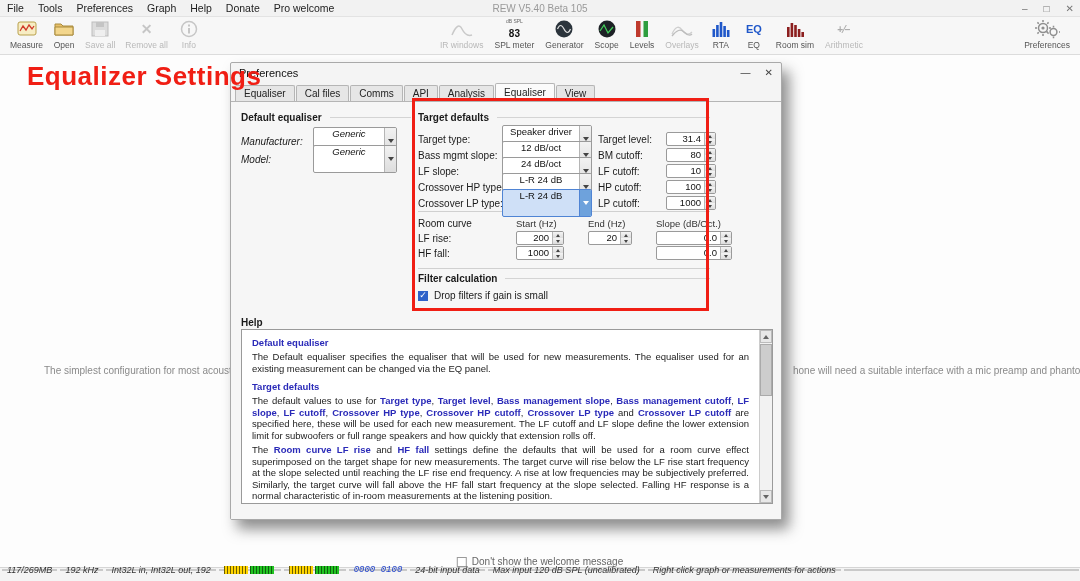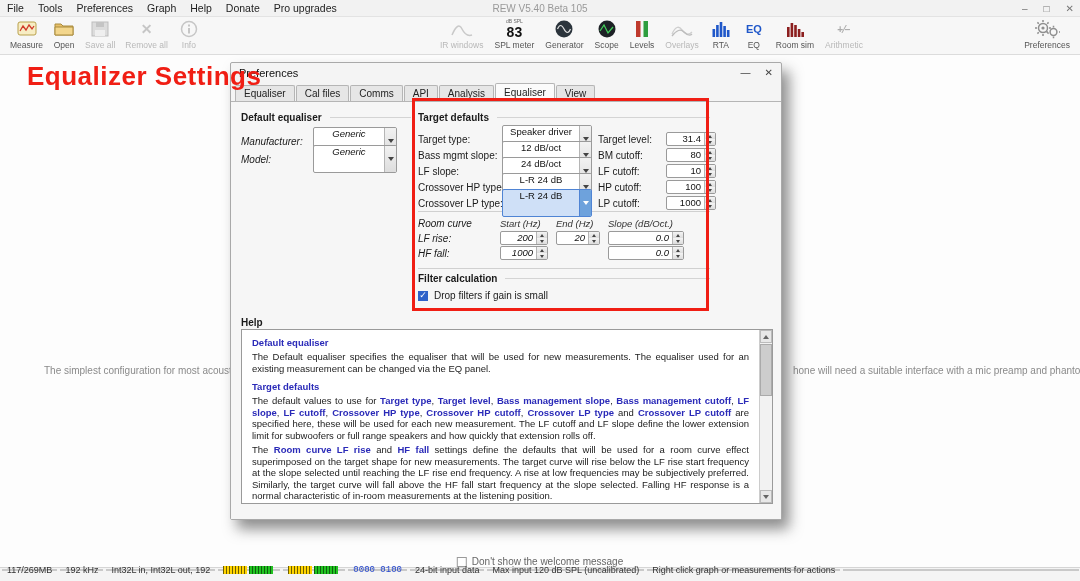--- a/index.html
+++ b/index.html
@@ -17,35 +17,35 @@
   .toolbar { position:absolute; left:0; top:17px; width:1080px; height:38px; background:#f7f7f7; border-bottom:1px solid #dcdcdc; }
   .tool { display:flex; flex-direction:column; align-items:center; justify-content:flex-start; padding:2px 4px 0; min-width:30px; }
   .tool .ticon { height:20px; display:flex; align-items:center; justify-content:center; }
   .tool .tlabel { font-size:8.5px; color:#555; white-space:nowrap; margin-top:1px; }
   .tool.disabled .tlabel { color:#b8b8b8; }
   .tb-left { position:absolute; left:6px; top:0; display:flex; gap:2px; }
   .tb-mid  { position:absolute; left:436px; top:0; display:flex; gap:3px; }
   .tb-pref { position:absolute; right:6px; top:0; }
   .spl-read { text-align:center; line-height:1; }
   .spl-read .units { font-size:5px; color:#666; display:block; }
-  .spl-read .val { font-size:14px; font-weight:bold; color:#111; }
+  .spl-read .val { font-size:10px; font-weight:bold; color:#111; }
   .eq-glyph { font-size:11px; font-weight:bold; color:#1f57c9; }
   .arith-glyph { font-size:10px; color:#ababab; font-weight:bold; }
 
   
   .welcome-frag { position:absolute; top:365px; font-size:10px; color:#8a8a8a; white-space:nowrap; }
   .wf-left { left:44px; }
   .wf-right { left:793px; }
   .welcome-check { position:absolute; top:556px; left:50%; transform:translateX(-50%); display:flex; align-items:center; gap:5px; font-size:10px; color:#666; }
   .cbox { width:10px; height:10px; border:1px solid #9a9a9a; background:#fff; display:inline-flex; align-items:center; justify-content:center; }
   .cbox.checked { background:#2f62c9; border-color:#2f62c9; color:#fff; font-size:9px; line-height:9px; }
 
   
   .statusbar { position:absolute; left:0; bottom:0; width:1080px; height:14px; background:#f4f4f4; border-top:1px solid #d5d5d5; display:flex; align-items:stretch; font-size:9px; color:#333; }
-  .scell { border:1px solid #c9c9c9; margin:1px 1px 14px 2px; padding:0 4px; display:flex; align-items:center; white-space:nowrap; background:#f7f7f7; }
+  .scell { border:1px solid #c9c9c9; margin:1px 1px 14px 2px; padding:0 4px; display:flex; align-items:center; white-space:nowrap; background:#f7f7f7;font-style:italic; }
   .scell.mem { background:linear-gradient(90deg,#dcdcdc 0 44%, #f5f5f5 44%); }
   .scell.hexv { font-family:"Liberation Mono", monospace; color:#2244cc; }
   .scell.fill { flex:1; }
   .ind { height:8px; width:24px; display:inline-block; margin-right:2px; }
   .ind.yellow { background-image:repeating-linear-gradient(90deg, rgba(30,30,0,.65) 0 1px, transparent 1px 3px), linear-gradient(#ffd400,#ffd400); }
   .ind.green  { background-image:repeating-linear-gradient(90deg, rgba(0,30,0,.6) 0 1px, transparent 1px 3px), linear-gradient(#21c321,#21c321); }
 
   
   .dialog { position:absolute; left:230px; top:62px; width:552px; height:458px; background:#f4f4f4; border:1px solid #a9a9a9; border-radius:2px; box-shadow:7px 9px 14px rgba(50,50,50,.55); z-index:10; }
   .dlg-titlebar { height:19px; display:flex; align-items:center; padding:0 8px; font-size:11px; color:#111; }
@@ -55,21 +55,21 @@
   .tab.active { background:#fbfbfb; height:18px; line-height:14px; font-weight:normal; position:relative; z-index:2; }
   .dlg-content { position:absolute; left:0; right:0; top:38px; bottom:0; background:#f6f6f6; border-top:1px solid #b5b5b5; }
 
   .g-title { display:flex; align-items:center; font-size:10px; font-weight:bold; color:#1a1a1a; white-space:nowrap; }
   .g-title::after { content:""; flex:1; border-top:1px solid #d4d4d4; margin-left:8px; }
   .grp-default { position:absolute; left:10px; top:10px; width:170px; }
   .grp-target  { position:absolute; left:187px; top:10px; width:292px; }
 
   .d-row { display:grid; grid-template-columns:64px 84px; column-gap:8px; align-items:center; height:14px; margin-top:4px;font-style:italic; }
   .t-row { display:grid; grid-template-columns:78px 90px 62px 50px; column-gap:6px; align-items:center; height:14px; margin-top:2px; }
-  .rc-head, .rc-row { display:grid; grid-template-columns:74px 48px 44px 76px; column-gap:8px; align-items:center; height:14px; margin-top:1px;font-style:italic; }
+  .rc-head, .rc-row { display:grid; grid-template-columns:74px 48px 44px 76px; column-gap:24px; align-items:center; height:14px; margin-top:1px; }
   .f-label { font-size:10px; color:#1a1a1a; white-space:nowrap; }
   .col-head { font-size:9.5px; color:#333; white-space:nowrap; }
   .hsep { border-top:1px solid #d0d0d0; margin:8px 0 4px; }
 
   .combo { display:flex; height:28px; border:1px solid #9a9a9a; background:#fff; border-radius:2px; overflow:hidden; }
   .combo-val { flex:1; font-size:9.5px; color:#111; padding:0 3px; line-height:12px; white-space:nowrap; overflow:hidden; text-align:center; }
   .combo-btn { width:12px; background:linear-gradient(#f2f2f2,#ddd); border-left:1px solid #b5b5b5; display:flex; align-items:center; justify-content:center; }
   .combo.focused { border-color:#4f84d4; background:#cfe0f7; }
   .combo.focused .combo-btn { background:#6ea2dc; border-left-color:#4f84d4; }
   .combo.focused .arr-dn { border-top-color:#fff; }
@@ -108,21 +108,21 @@
 
 <div class="screen">
 
   <div class="menubar">
     <span class="menu-item">File</span>
     <span class="menu-item">Tools</span>
     <span class="menu-item">Preferences</span>
     <span class="menu-item">Graph</span>
     <span class="menu-item">Help</span>
     <span class="menu-item">Donate</span>
-    <span class="menu-item">Pro upgrades</span>
+    <span class="menu-item">Pro welcome</span>
     <span class="win-title">REW V5.40 Beta 105</span>
     <span class="win-ctrls">
       <span>–</span>
       <span>□</span>
       <span>✕</span>
     </span>
   </div>
 
   <div class="toolbar">
     <div class="tb-left">

